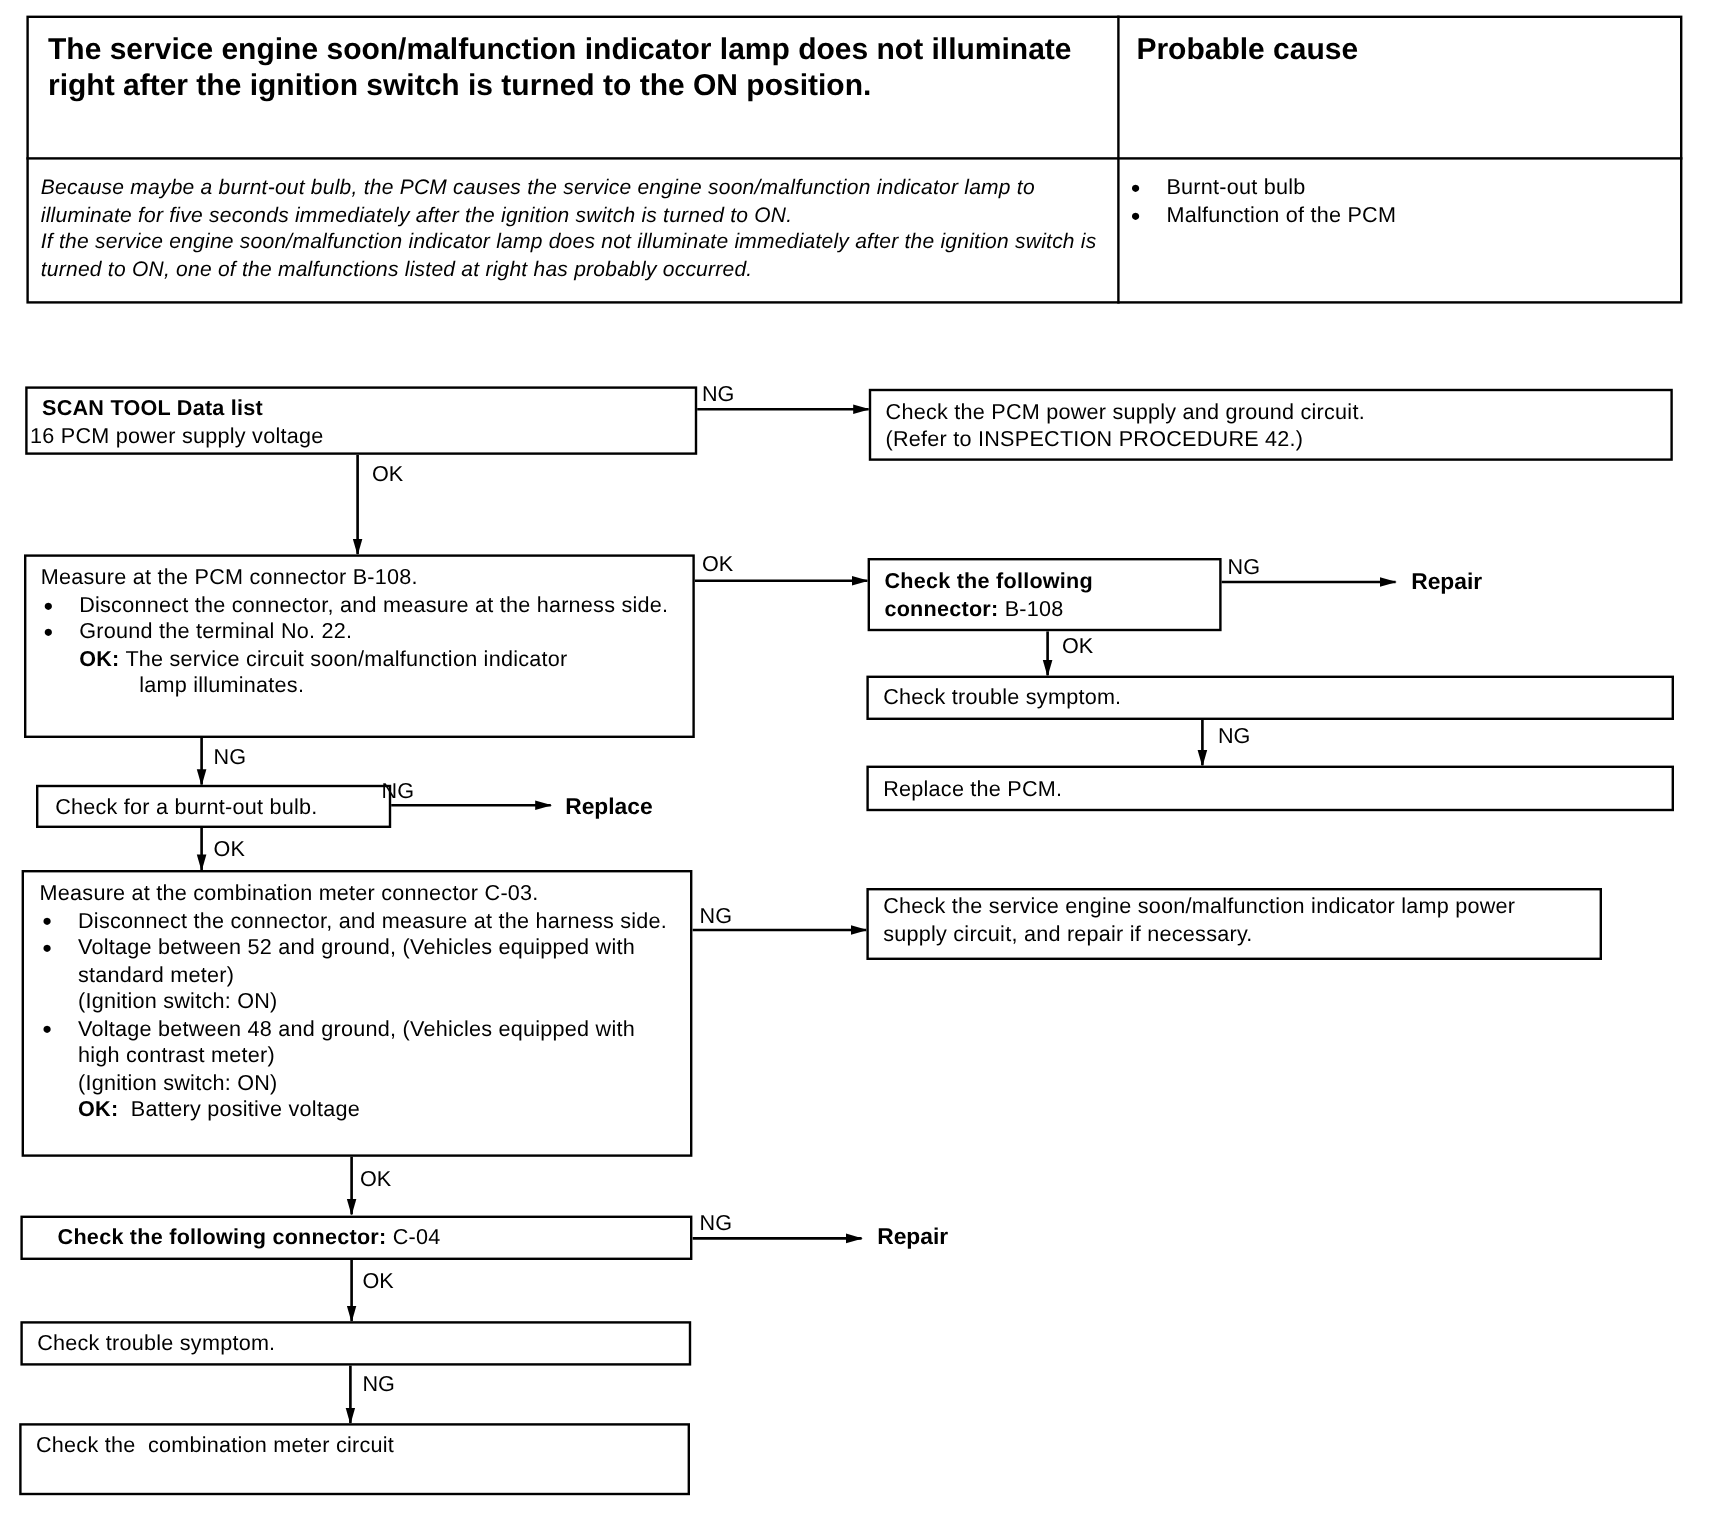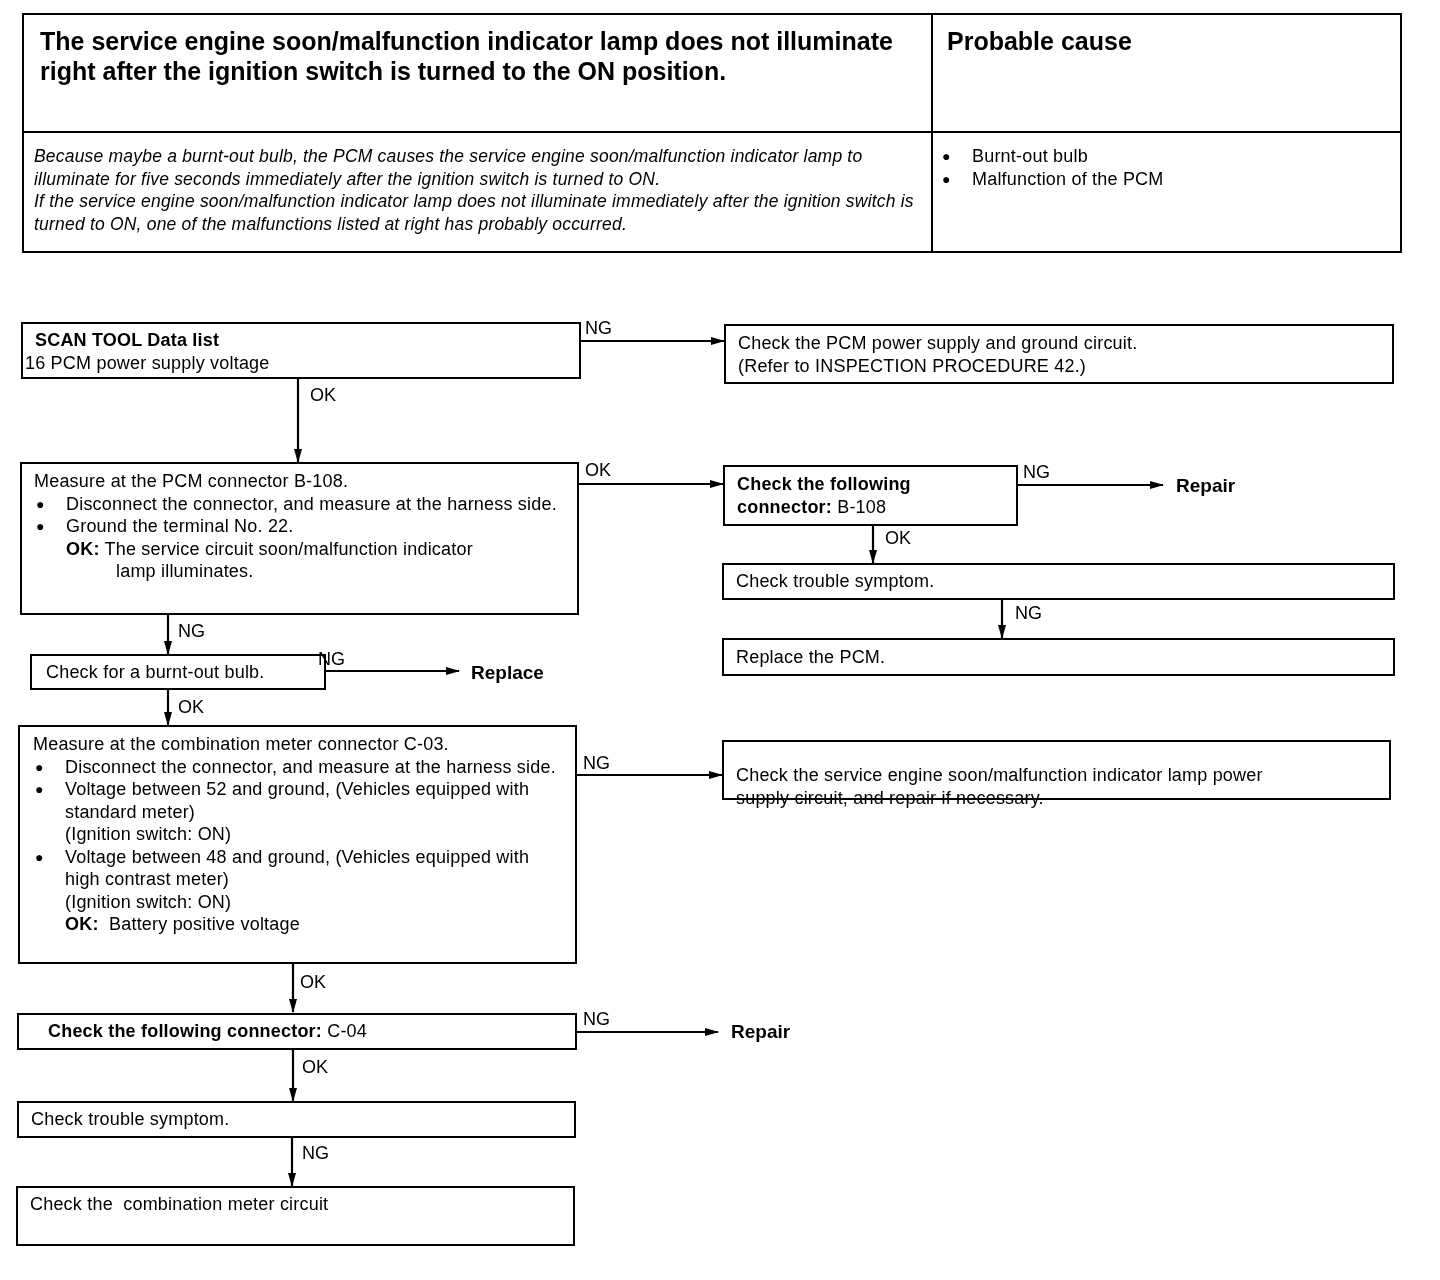--- a/index.html
+++ b/index.html
@@ -132,21 +132,21 @@
       <span>Voltage between 48 and ground, (Vehicles equipped with high contrast meter)</span>
       <div>(Ignition switch: ON)</div>
     </li>
   </ul>
   <div class="ok-line">
     <span class="b">OK:</span>&nbsp;
     <span>Battery positive voltage</span>
   </div>
 </div>
 
-<div class="box txt" style="left:722px; top:740px; width:669px; height:60px; padding:22px 12px;">
+<div class="box txt" style="left:722px; top:740px; width:613px; height:60px; padding:2px 12px;">
   <div>Check the service engine soon/malfunction indicator lamp power</div>
   <div>supply circuit, and repair if necessary.</div>
 </div>
 
 <div class="box txt b" style="left:17px; top:1013px; width:560px; height:37px; padding:5px 29px;">
   <span>Check the following connector:</span>
   <span style="font-weight:normal;">C-04</span>
 </div>
 
 <div class="result" style="left:731px; top:1021px;">Repair</div>

